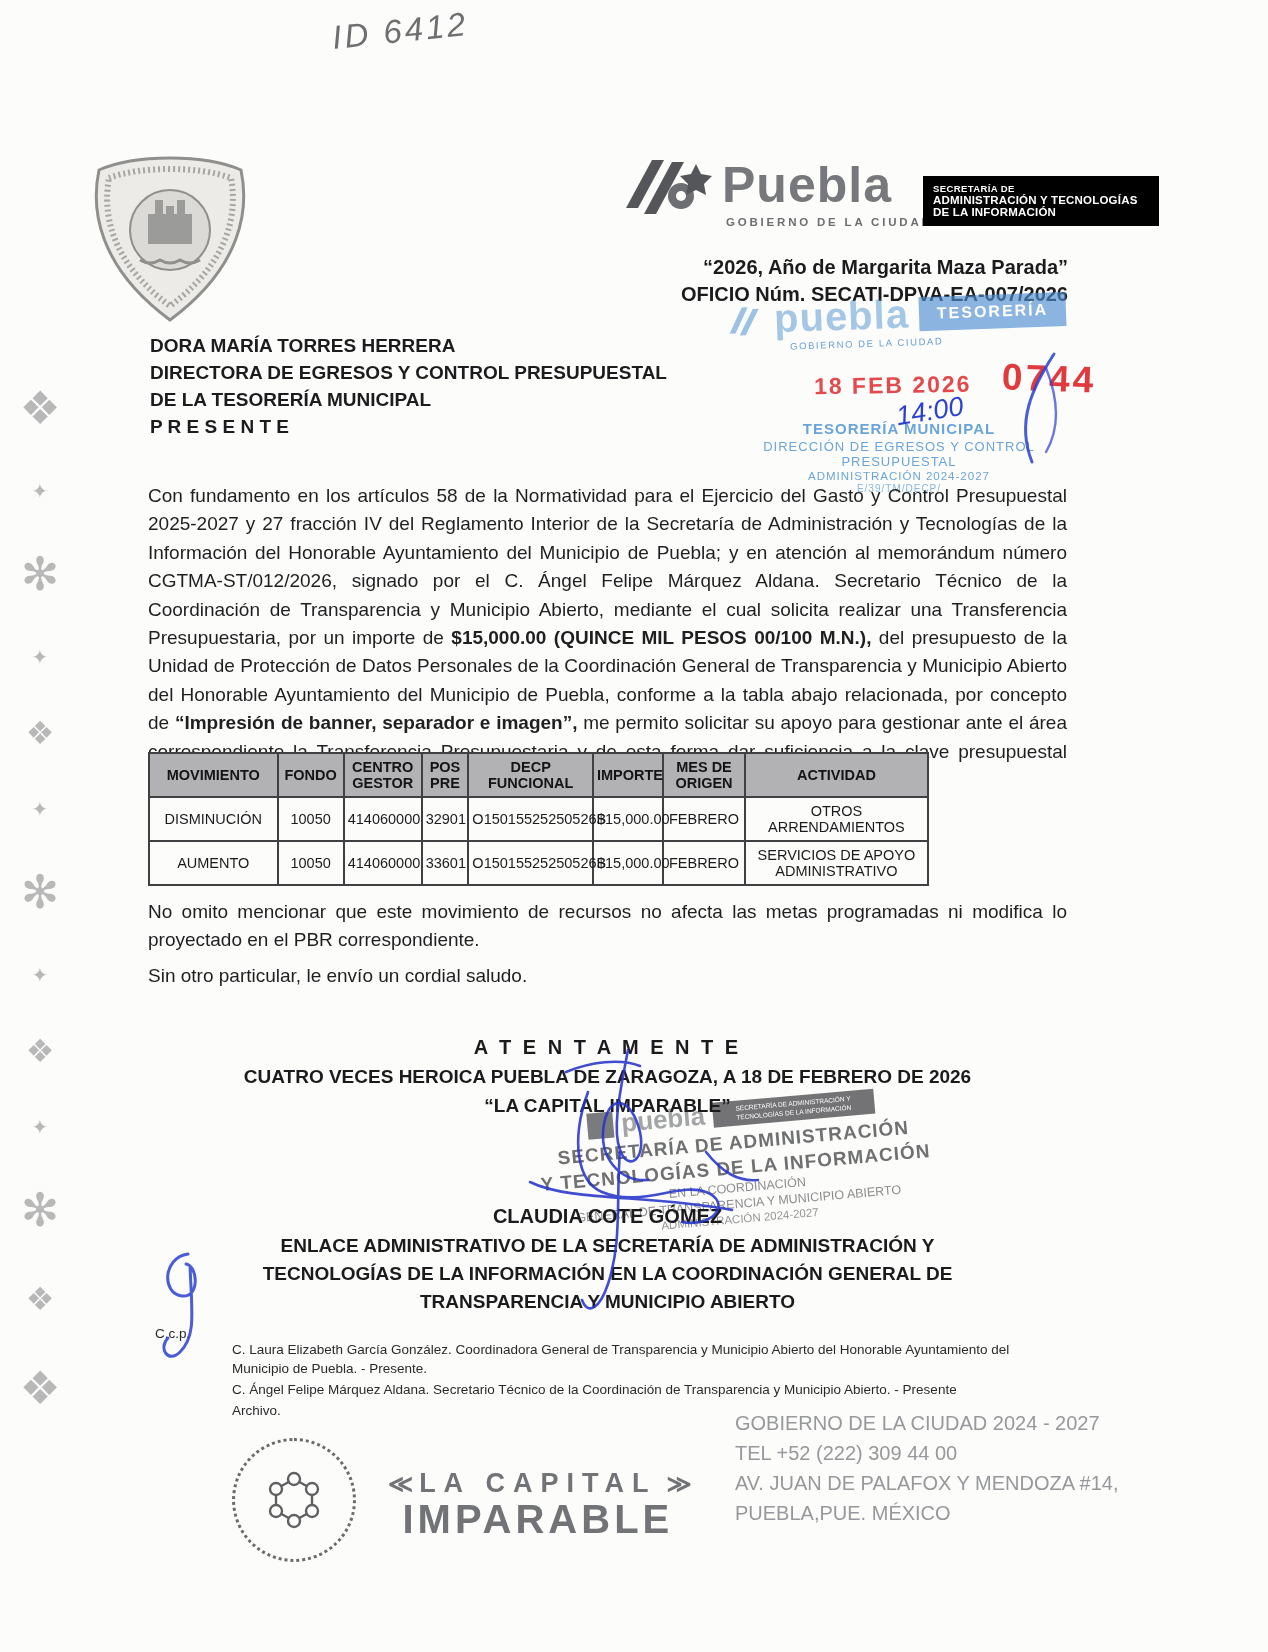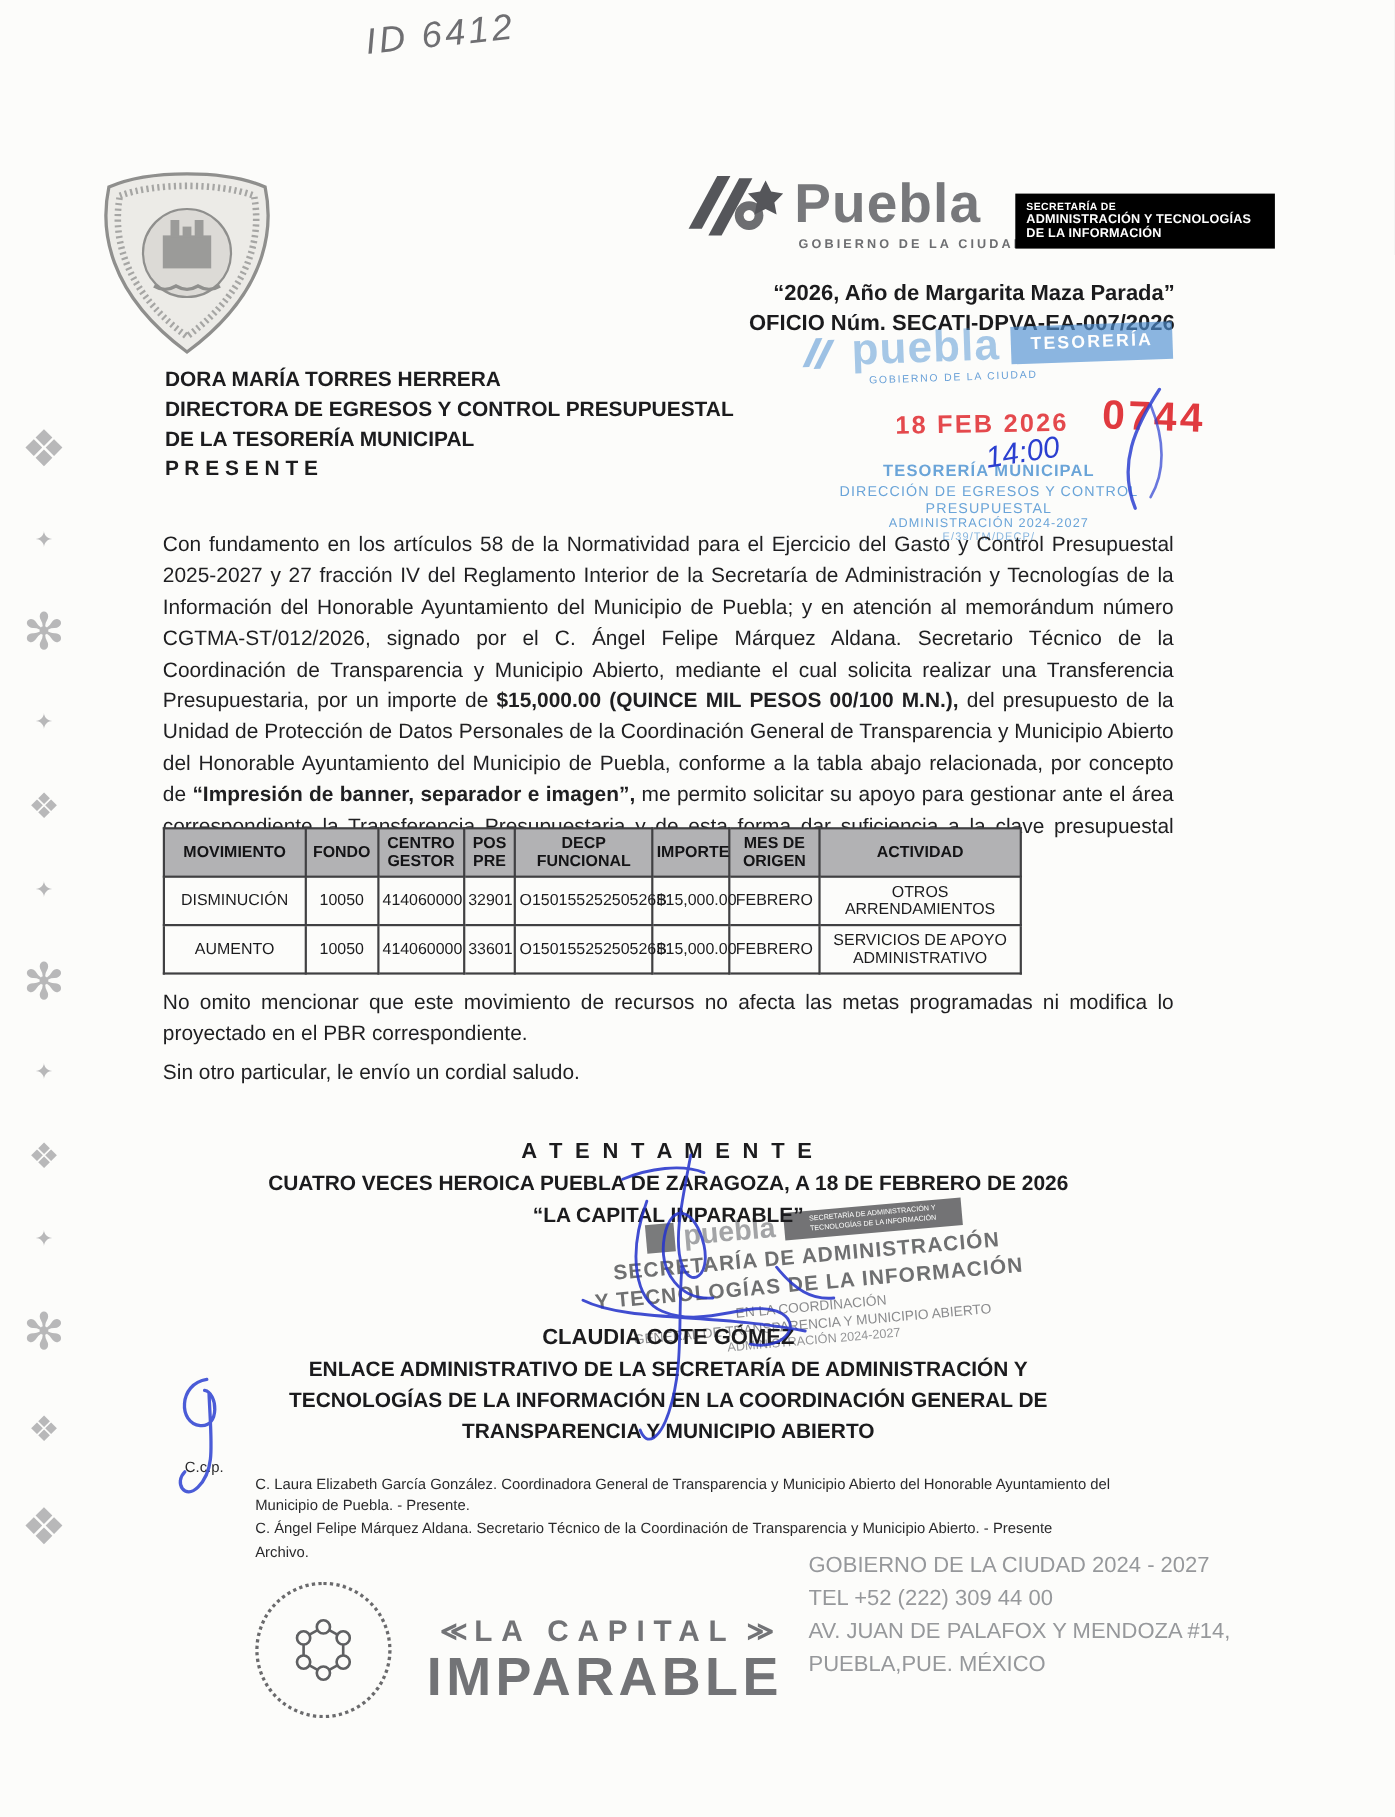--- a/index.html
+++ b/index.html
@@ -92,31 +92,31 @@
   .sig-ink{left:470px; top:1032px; z-index:6; pointer-events:none;}
   .pen-g{left:148px; top:1236px; z-index:6; pointer-events:none;}
   .folio-slash{left:988px; top:348px; z-index:6; pointer-events:none;}
 
   
   .signer{left:148px; top:1205px; width:919px; text-align:center; z-index:3; color:#1b1b1d;}
   .signer .nm{font-size:20px; font-weight:bold;}
   .signer .tt{font-size:19px; font-weight:bold; line-height:28px; margin-top:4px;}
 
   
-  .cc-label{left:168px; top:1326px; font-size:13.5px; color:#2a2a2c; z-index:3;}
+  .cc-label{left:155px; top:1326px; font-size:13.5px; color:#2a2a2c; z-index:3;}
   .cc-list{left:232px; top:1340px; width:800px; font-size:13.5px; line-height:19px; color:#2a2a2c; z-index:3;}
   .cc-list div{margin-bottom:2px;}
 
   
   .norma-badge{left:232px; top:1438px; width:118px; height:118px; border-radius:50%;
     border:3px dotted #6a6a6c; display:flex; align-items:center; justify-content:center;}
   .capital-logo{left:388px; top:1468px; color:#727376; text-align:center;}
   .capital-l1{font-size:27px; font-weight:bold; letter-spacing:8px; display:flex; align-items:center; gap:10px; justify-content:center;}
   .wing{font-size:24px; letter-spacing:-4px; font-weight:bold;}
-  .capital-l2{font-size:49px; font-weight:bold; letter-spacing:4px; margin-top:-2px;}
+  .capital-l2{font-size:40px; font-weight:bold; letter-spacing:4px; margin-top:-2px;}
   .contact{left:735px; top:1408px; font-size:20px; color:#96989b; line-height:30px; z-index:3;}
 </style>
 </head>
 <body>
 
 <div class="page">
 
   <div class="abs watermark">
     <span class="wm-l">❖</span>
     <span class="wm-s">✦</span>

